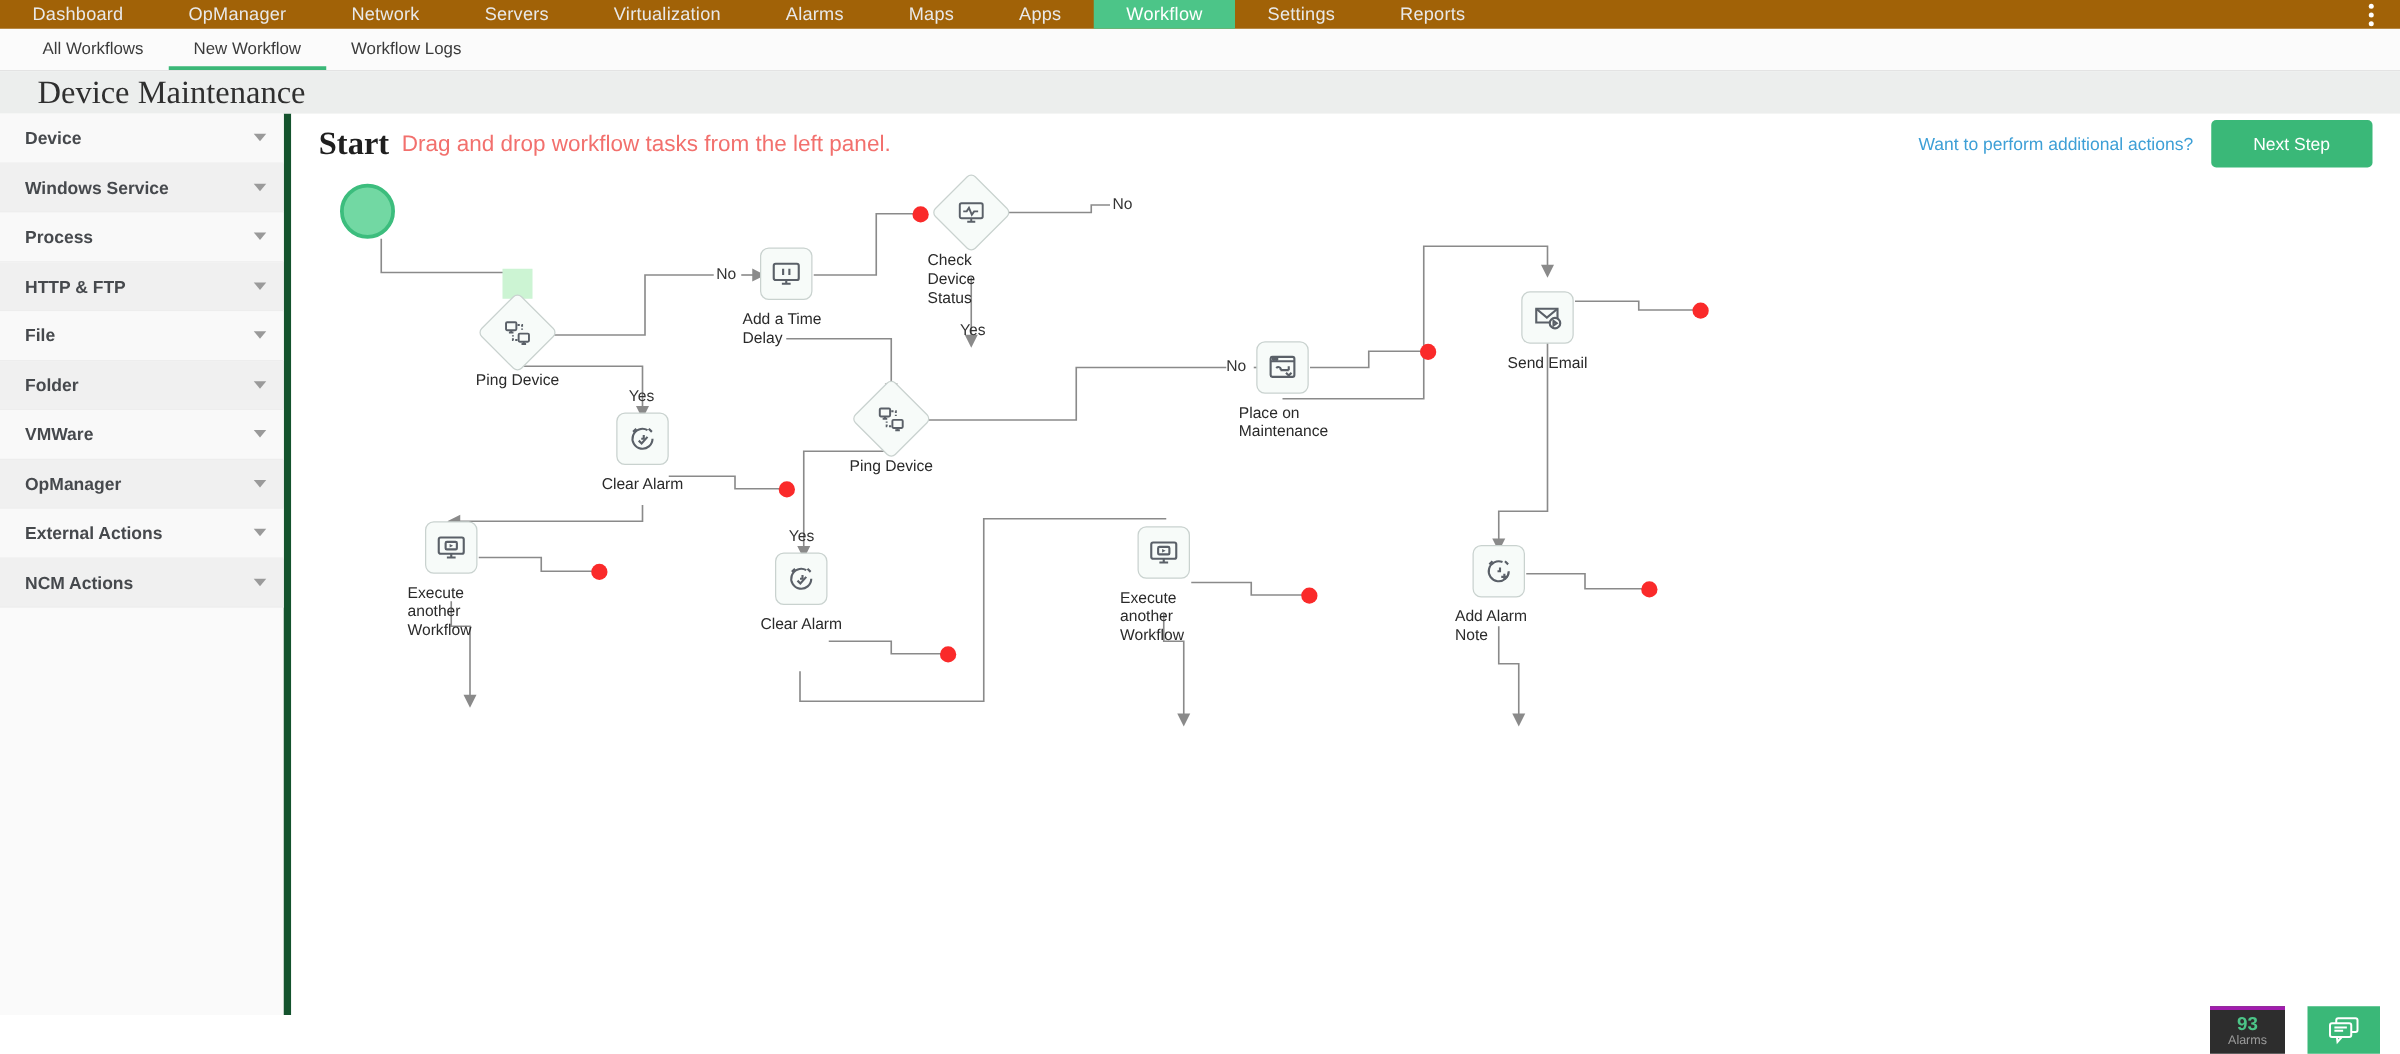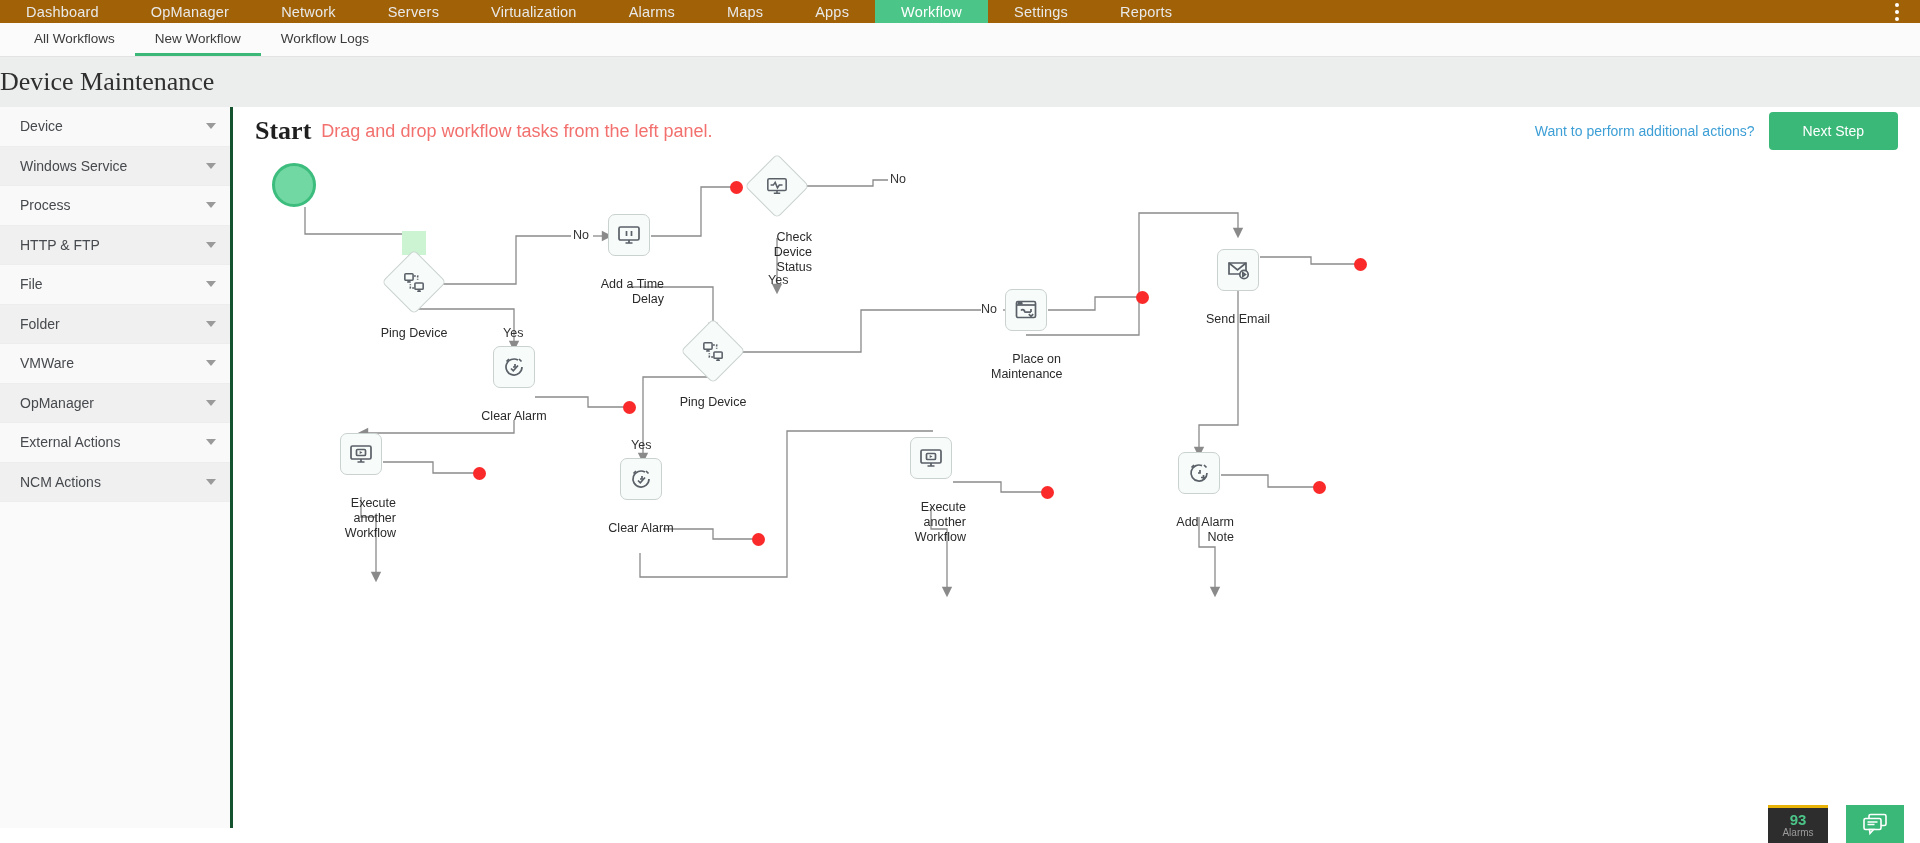--- a/index.html
+++ b/index.html
@@ -62,41 +62,43 @@
     font-size: 13.5px;
     color: #3b3b3b;
     cursor: pointer;
     border-bottom: 3px solid transparent;
     white-space: nowrap;
   }
   .subnav-item.active { border-bottom-color: #3bb878; }
 
   
   #titlebar {
-    height: 50px;
+    height: 34px;
     background: #eceeed;
     display: flex; align-items: center;
+    padding-left: 30px;
   }
   #titlebar h1 {
     margin: 0;
     font-family: "Liberation Serif", serif;
     font-size: 26px;
     font-weight: 400;
     color: #2f2f2f;
   }
 
   
   #body { display: flex; height: 721px; }
 
   
   #sidebar {
     width: 233px;
     flex: 0 0 233px;
     background: #fafafa;
-    border-right: 3px solid #14532d;
+    border-right: 6px solid #14532d;
+    font-weight: bold;
   }
   .side-item {
     height: 39.5px;
     display: flex; align-items: center;
     justify-content: space-between;
     padding: 0 14px 0 20px;
     font-size: 14px;
     color: #46494d;
     cursor: pointer;
     border-bottom: 1px solid #ededed;
@@ -178,25 +180,25 @@
     width: 46px; height: 46px;
     border: 1px solid #c9d2cf;
     background: #f7fbf9;
     transform: rotate(45deg);
     border-radius: 5px;
     display: flex; align-items: center; justify-content: center;
     cursor: pointer;
   }
   .node .diamond > svg { transform: rotate(-45deg); }
   .node .caption {
-    margin-top: 21px;
+    margin-top: 8px;
     font-size: 12.5px;
     line-height: 15px;
     color: #2a2a2a;
-    text-align: right;
+    text-align: left;
     max-width: 70px;
   }
   .start-circle {
     position: absolute;
     width: 44px; height: 44px;
     border-radius: 50%;
     background: #72d8a3;
     border: 3px solid #3cbd7d;
     cursor: pointer;
   }
@@ -218,21 +220,21 @@
     background: #fa2a2a;
     cursor: pointer;
   }
 
   
   #alarm-badge {
     position: absolute;
     right: 92px; bottom: 0;
     width: 60px; height: 38px;
     background: #2d2d2d;
-    border-top: 3px solid #eab308;
+    border-top: 3px solid #a21caf;
     color: #4cc588;
     display: flex; flex-direction: column;
     align-items: center; justify-content: center;
     cursor: pointer;
   }
   #alarm-badge .num { font-size: 15px; font-weight: bold; line-height: 15px; }
   #alarm-badge .lbl { font-size: 10px; color: #9b9b9b; line-height: 12px; }
   #chat-btn {
     position: absolute;
     right: 16px; bottom: 0;

